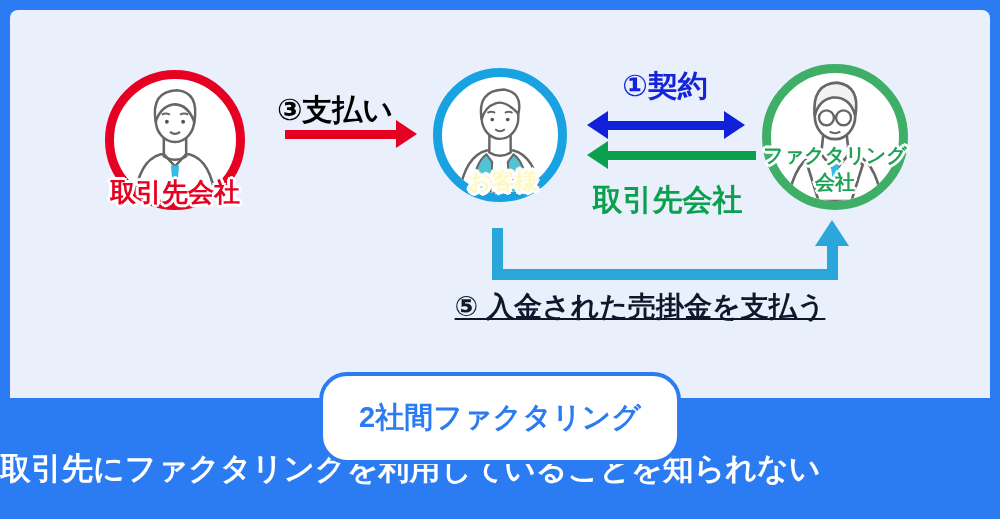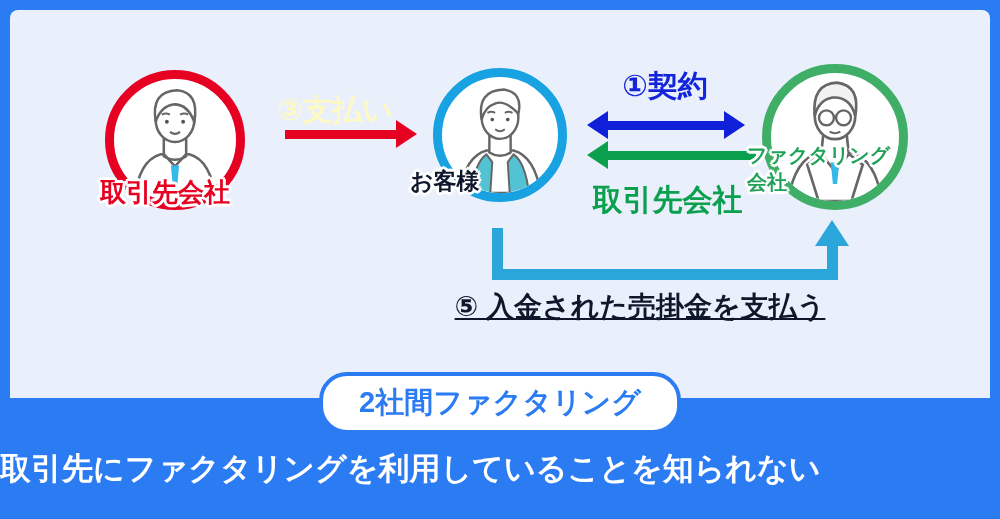--- a/index.html
+++ b/index.html
@@ -15,31 +15,31 @@
   
   .circle{
     position:absolute;border-radius:50%;background:#fff;overflow:hidden;
     box-sizing:border-box;
   }
   .circle svg{position:absolute;left:0;top:0;width:100%;height:100%;}
   .circle.client{left:105px;top:70px;width:140px;height:140px;border:9px solid #e60021;}
   .circle.customer{left:433px;top:68px;width:134px;height:134px;border:9px solid #18a2e2;}
   .circle.factoring{left:762px;top:64px;width:146px;height:146px;border:9px solid #3fae67;}
   .actor-label{
-    position:absolute;font-weight:bold;text-align:left;white-space:nowrap;
+    position:absolute;font-weight:bold;text-align:center;white-space:nowrap;
     text-shadow:-2px -2px 0 #fff,2px -2px 0 #fff,-2px 2px 0 #fff,2px 2px 0 #fff,
                  0 -3px 0 #fff,0 3px 0 #fff,-3px 0 0 #fff,3px 0 0 #fff;
     z-index:5;
   }
   .actor-label.client{left:100px;top:166px;width:150px;font-size:26px;color:#e60021;margin-top:9px;}
-  .actor-label.customer{left:410px;top:166px;width:134px;font-size:23px;color:#0f172a;}
+  .actor-label.customer{left:436px;top:166px;width:134px;font-size:23px;color:#fef9c3;}
   .actor-label.factoring{left:747px;top:142px;width:176px;font-size:20px;line-height:1.35;color:#1fa257;}
   
   .arrow-label{position:absolute;font-weight:bold;text-align:center;white-space:nowrap;}
-  .lbl-payment{left:250px;top:90px;width:170px;font-size:30px;color:#fef9c3;}
+  .lbl-payment{left:250px;top:90px;width:170px;font-size:30px;color:#000000;}
   .lbl-contract{left:585px;top:66px;width:160px;font-size:30px;color:#1424db;}
   .lbl-cash{left:585px;top:180px;width:165px;font-size:30px;color:#0aa04e;}
   .lbl-repay{left:400px;top:288px;width:480px;font-size:28px;color:#0f172a;text-decoration:underline;}
   
   .shaft{position:absolute;}
   .tri{position:absolute;width:0;height:0;}
   
   .pay-shaft{left:285px;top:130px;width:112px;height:9px;background:#e60021;}
   .pay-head{left:396px;top:120px;border-top:14px solid transparent;border-bottom:14px solid transparent;border-left:21px solid #e60021;}
   
@@ -51,21 +51,21 @@
   .cash-head{left:587px;top:141px;border-top:14px solid transparent;border-bottom:14px solid transparent;border-right:21px solid #0aa04e;}
   
   .repay-v1{left:492px;top:228px;width:11px;height:52px;background:#2aa6db;}
   .repay-h{left:492px;top:269px;width:346px;height:11px;background:#2aa6db;}
   .repay-v2{left:827px;top:244px;width:11px;height:36px;background:#2aa6db;}
   .repay-head{left:815px;top:220px;border-left:17px solid transparent;border-right:17px solid transparent;border-bottom:26px solid #2aa6db;}
   
   .badge{
     position:absolute;left:50%;top:372px;transform:translateX(-50%);
     background:#fff;border:4px solid #2b7bf3;border-radius:28px;
-    padding:7px 36px;font-size:29px;font-weight:bold;color:#2b7bf3;
+    padding:22px 36px;font-size:29px;font-weight:bold;color:#2b7bf3;
     white-space:nowrap;z-index:6;
   }
   .footer-text{
     position:absolute;left:0;top:448px;width:100%;
     color:#ffffff;font-size:31px;font-weight:bold;white-space:nowrap;
   }
 </style>
 </head>
 <body>
 

